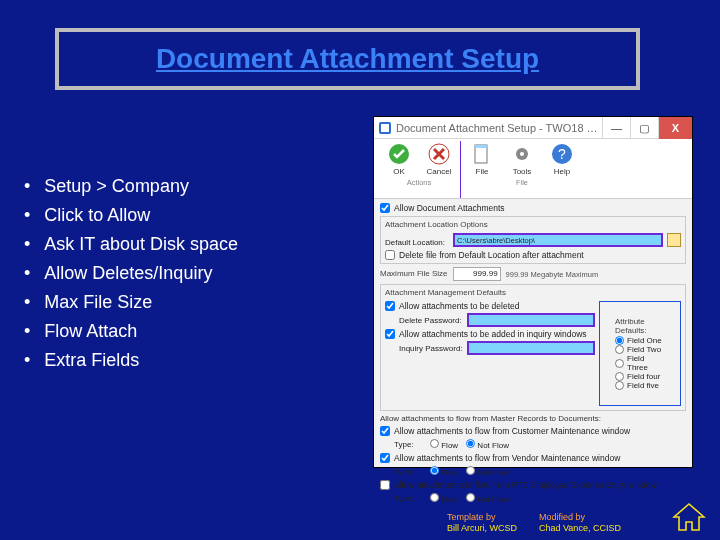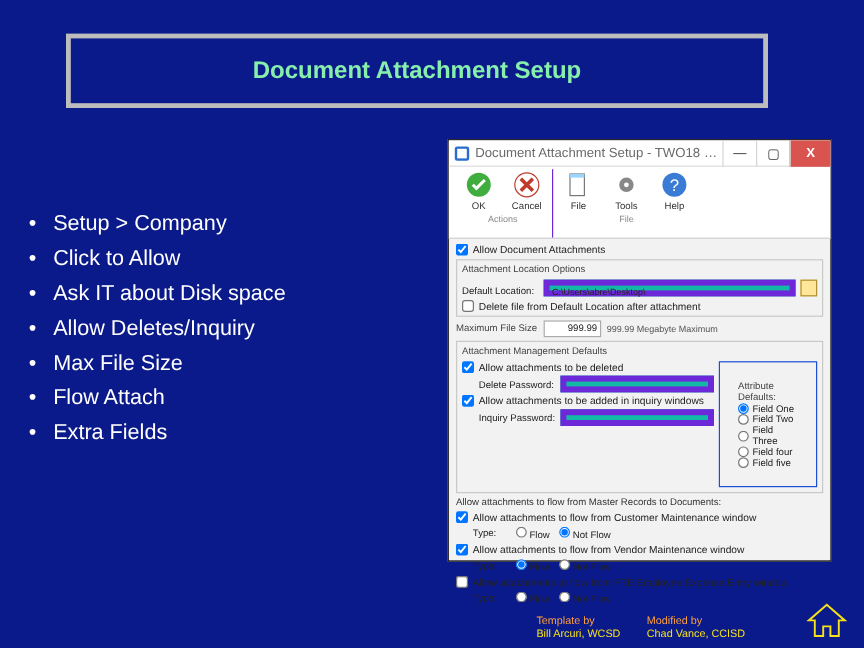--- a/index.html
+++ b/index.html
@@ -11,21 +11,21 @@
   }
   .title-box {
     position: absolute;
     left: 55px; top: 28px;
     width: 585px; height: 62px;
     background: #0b1a8a;
     border: 4px solid #bdbdbd;
     display: flex; align-items: center; justify-content: center;
   }
   .title-box span {
-    font-size: 20px; font-weight: bold; color: #86efac;
+    font-size: 28px; font-weight: bold; color: #3b82f6; text-decoration: underline;
   }
   .bullets {
     position: absolute;
     left: 24px; top: 176px;
     width: 330px;
   }
   .bullets ul { list-style: none; }
   .bullets li {
     color: #fff; font-size: 18px;
     margin-bottom: 8px;
@@ -92,21 +92,21 @@
   .checkrow { display:flex; align-items:center; gap:4px; font-size:8.5px; }
   .checkrow input { width:10px; height:10px; }
   .fieldset {
     border:1px solid #c9c9c9; padding:3px 4px;
     display:flex; flex-direction:column; gap:3px;
   }
   .fs-label { font-size:8px; color:#444; margin-bottom:1px; }
   .loc-row { display:flex; align-items:flex-end; gap:4px; }
   .loc-row .lbl { font-size:8px; width:64px; }
   .txt {
-    flex:1; height:14px; background:#14b8a6; border:5px solid #6d28d9;
+    flex:1; height:14px; background:#7dd3fc; border:2px solid #6d28d9;
     font-size:7.5px; padding:0 2px; line-height:12px;
   }
   .folder-btn {
     width:14px; height:14px; background:#ffe699; border:1px solid #b08f2e;
   }
   .maxrow { display:flex; align-items:center; gap:5px; }
   .maxrow .numbox {
     width:48px; height:14px; background:#fff; border:1px solid #aaa;
     font-size:8px; text-align:right; padding-right:2px; line-height:12px;
   }

